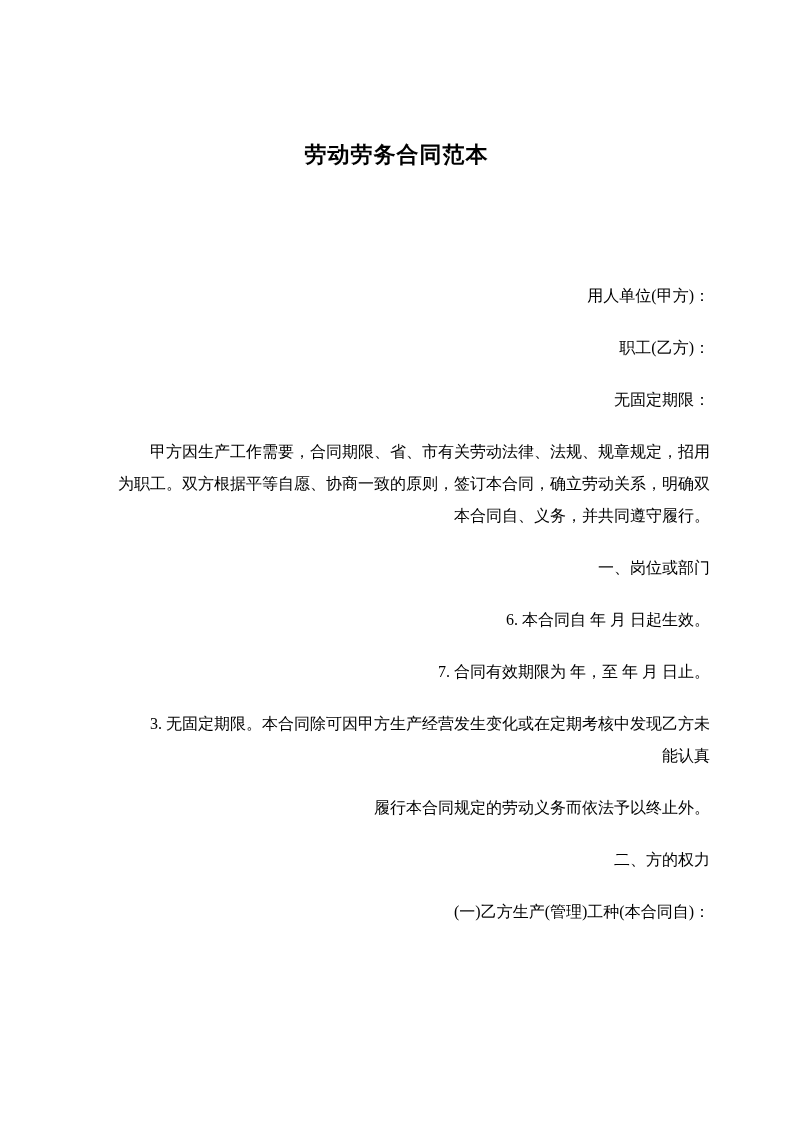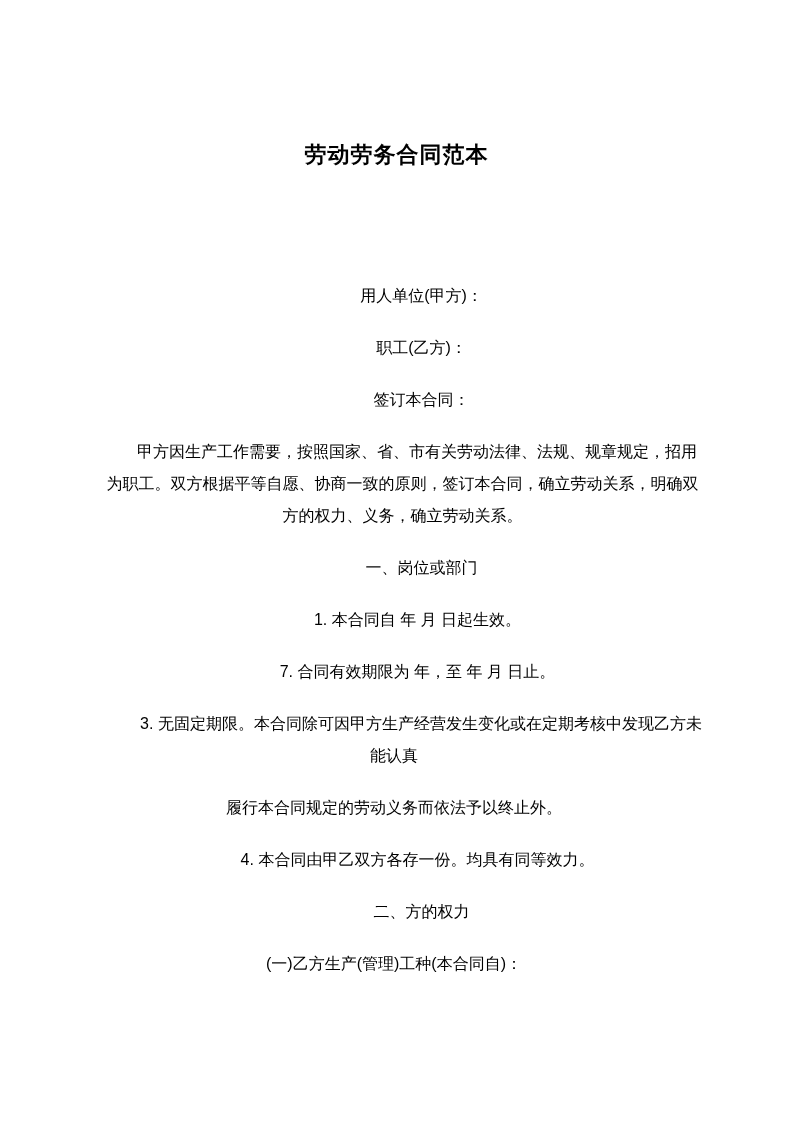--- a/index.html
+++ b/index.html
@@ -22,21 +22,22 @@
     text-align: center;
     font-size: 22px;
     font-weight: 700;
     line-height: 36px;
     letter-spacing: 1px;
   }
   .content {
     padding: 0 83px 0 78px;
     font-size: 16px;
     line-height: 32px;
-    text-align: center;
+    text-align: right;
+    font-family: Liberation Serif, serif;
   }
   .content p {
     margin: 20px 0 0 0;
   }
   p.first-field {
     margin-top: 107px;
   }
   p.field-line,
   p.section-heading {
     margin-left: 55px;
@@ -74,35 +75,34 @@
 <div class="page">
 
   <h1 class="doc-title">劳动劳务合同范本</h1>
 
   <div class="content">
 
     <p class="field-line first-field">用人单位(甲方)：</p>
 
     <p class="field-line">职工(乙方)：</p>
 
-    <p class="field-line">签订本合同：</p>
+    <p class="field-line">无固定期限：</p>
 
-    <p class="intro-para"><span>甲方因生产工作需要，按照国家、省、市有关劳动法律、法规、规章规定，招用</span><br><span>为职工。双方根据平等自愿、协商一致的原则，签订本合同，确立劳动关系，明确双</span><br><span>方的权力、义务，确立劳动关系。</span></p>
+    <p class="intro-para"><span>甲方因生产工作需要，合同期限、省、市有关劳动法律、法规、规章规定，招用</span><br><span>为职工。双方根据平等自愿、协商一致的原则，签订本合同，确立劳动关系，明确双</span><br><span>本合同自、义务，并共同遵守履行。</span></p>
 
     <p class="section-heading">一、岗位或部门</p>
 
-    <p class="num-clause">1. 本合同自 年 月 日起生效。</p>
+    <p class="num-clause">6. 本合同自 年 月 日起生效。</p>
 
     <p class="num-clause">7. 合同有效期限为 年，至 年 月 日止。</p>
 
     <p class="clause-3"><span>3. 无固定期限。本合同除可因甲方生产经营发生变化或在定期考核中发现乙方未</span><br><span>能认真</span></p>
 
     <p class="hanging-line">履行本合同规定的劳动义务而依法予以终止外。</p>
 
-    <p class="num-clause">4. 本合同由甲乙双方各存一份。均具有同等效力。</p>
 
     <p class="section-heading">二、方的权力</p>
 
     <p class="hanging-line">(一)乙方生产(管理)工种(本合同自)：</p>
 
   </div>
 
   <div class="page-footer">1</div>
 
 </div>

